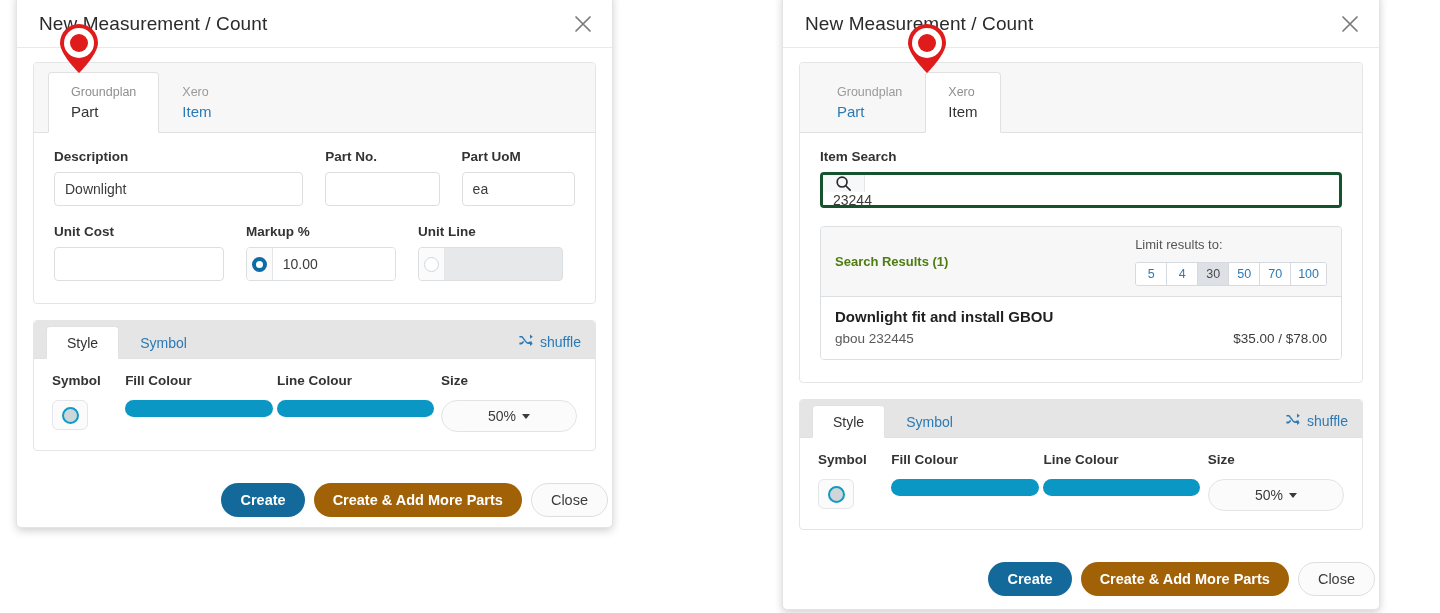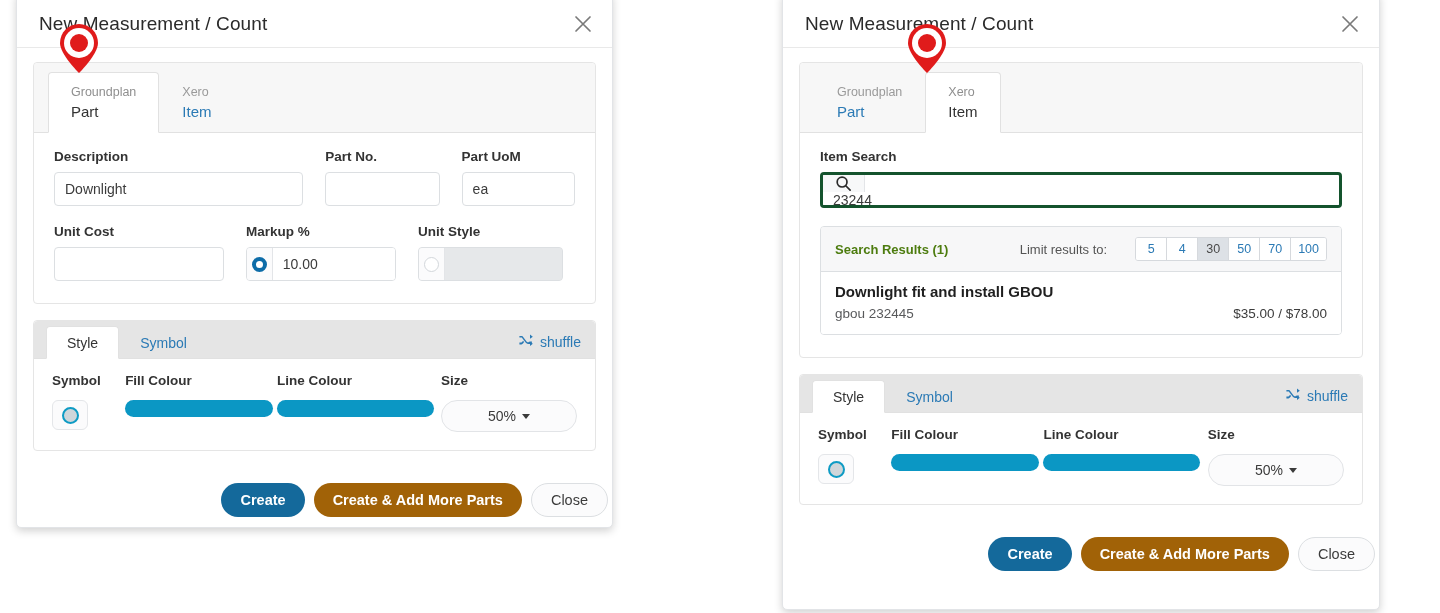--- a/index.html
+++ b/index.html
@@ -186,21 +186,21 @@
   }
   .results-head {
     display: flex;
     align-items: center;
     justify-content: space-between;
     background: #f7f7f8;
     border-bottom: 1px solid #dcdfe2;
     padding: 10px 14px;
   }
   .results-title { font-size: 13px; color: #4d7c0f; font-weight: 700; }
-  .limit-wrap { display: flex; align-items: center; gap: 28px; }
+  .limit-wrap { display: flex; gap: 10px; flex-direction: column; }
   .limit-label { font-size: 13px; color: #555; }
   .limit-btns { display: flex; border: 1px solid #d6d9dd; border-radius: 3px; overflow: hidden; background:#fff; }
   .limit-btn {
     min-width: 31px;
     padding: 4px 7px;
     font-size: 12.5px;
     color: #2b7ab5;
     text-align: center;
     border-right: 1px solid #d6d9dd;
     cursor: pointer;
@@ -375,21 +375,21 @@
             <div class="col-markup">
               <label class="field-label">Markup %</label>
               <div class="radio-group">
                 <div class="radio-cell">
                     <span class="radio-dot"></span>
                   </div>
                 <input class="txt" type="text" value="10.00" style="">
               </div>
             </div>
             <div class="col-price">
-              <label class="field-label">Unit Style</label>
+              <label class="field-label">Unit Line</label>
               <div class="radio-group disabled">
                 <div class="radio-cell">
                     <span class="radio-dot off"></span>
                   </div>
                 <input class="txt" type="text" value="" style="">
               </div>
             </div>
           </div>
         </div>
       </div>

